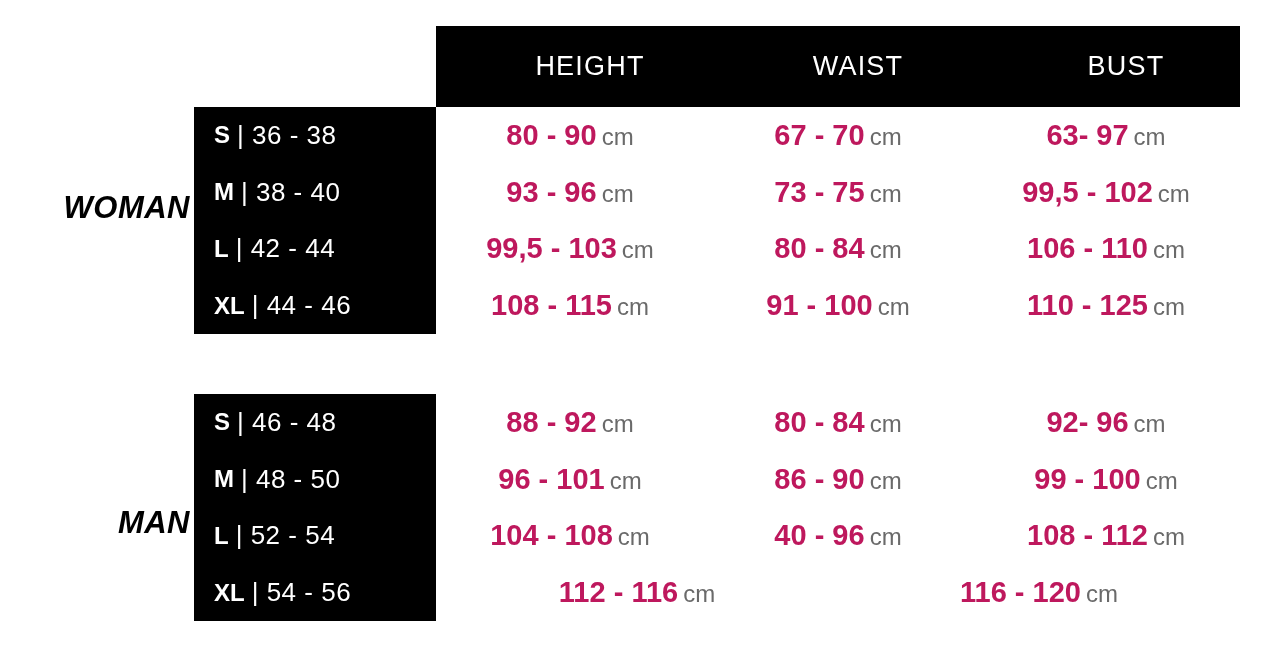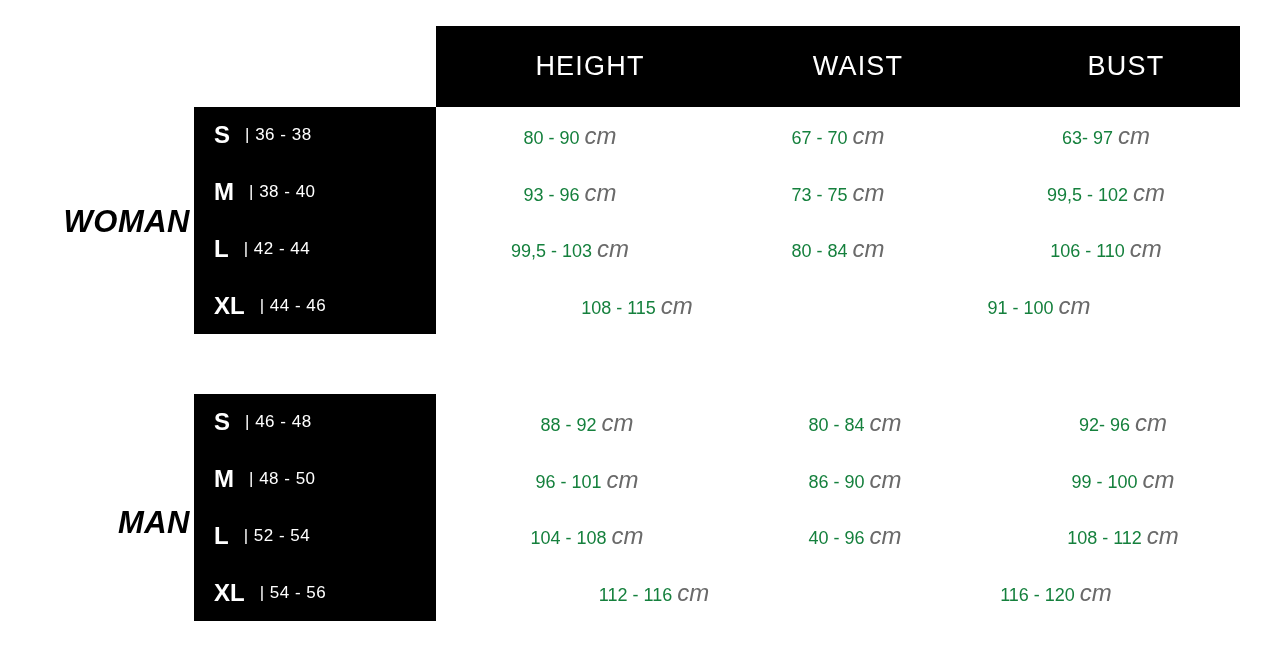--- a/index.html
+++ b/index.html
@@ -45,21 +45,21 @@
     position: absolute;
     font-size: 31px;
     font-weight: bold;
     font-style: italic;
     color: #000000;
     letter-spacing: 0.5px;
     text-align: right;
   }
   #woman-label {
     left: 0px;
-    top: 204px;
+    top: 190px;
     width: 190px;
   }
   #man-label {
     left: 0px;
     top: 505px;
     width: 190px;
   }
 
   
   .size-block {
@@ -86,61 +86,58 @@
     color: #ffffff;
     font-size: 23px;
   }
   .size-code {
     font-weight: bold;
     font-size: 24px;
     margin-right: 7px;
   }
   .size-range {
     font-weight: 400;
-    font-size: 17px;
+    font-size: 26px;
     letter-spacing: 0.5px;
-    margin-left: 8px;
   }
 
   
   .meas-grid {
     position: absolute;
     left: 436px;
     width: 804px;
   }
   #woman-meas {
     top: 107px;
   }
   #man-meas {
     top: 394px;
-    margin-left: 17px;
   }
   .meas-row {
     display: flex;
     height: 56.75px;
     align-items: center;
   }
   .meas-cell {
     flex: 1 1 0;
     text-align: center;
     color: #5b5b5b;
     font-size: 25px;
     white-space: nowrap;
   }
   .meas-val {
-    font-weight: normal;
-    color: #15803d;
-    font-size: 18px;
+    font-weight: bold;
+    color: #be185d;
+    font-size: 29px;
   }
   .meas-unit {
     font-weight: 400;
     color: #6a6a6a;
     font-size: 24px;
     margin-left: 5px;
-    font-style: italic;
   }
 </style>
 </head>
 <body>
 
 <div class="sheet">
 
   <div class="header-band">
     <div class="header-cell">HEIGHT</div>
     <div class="header-cell">WAIST</div>
@@ -180,20 +177,21 @@
       <div class="meas-cell"><span class="meas-val">99,5 - 102</span><span class="meas-unit">cm</span></div>
     </div>
     <div class="meas-row">
       <div class="meas-cell"><span class="meas-val">99,5 - 103</span><span class="meas-unit">cm</span></div>
       <div class="meas-cell"><span class="meas-val">80 - 84</span><span class="meas-unit">cm</span></div>
       <div class="meas-cell"><span class="meas-val">106 - 110</span><span class="meas-unit">cm</span></div>
     </div>
     <div class="meas-row">
       <div class="meas-cell"><span class="meas-val">108 - 115</span><span class="meas-unit">cm</span></div>
       <div class="meas-cell"><span class="meas-val">91 - 100</span><span class="meas-unit">cm</span></div>
+      <div class="meas-cell"><span class="meas-val">110 - 125</span><span class="meas-unit">cm</span></div>
     </div>
   </div>
 
   <div class="group-label" id="man-label">MAN</div>
 
   <div class="size-block" id="man-size-block">
     <div class="size-row">
       <span class="size-code">S</span>
       <span class="size-range">| 46 - 48</span>
     </div>

